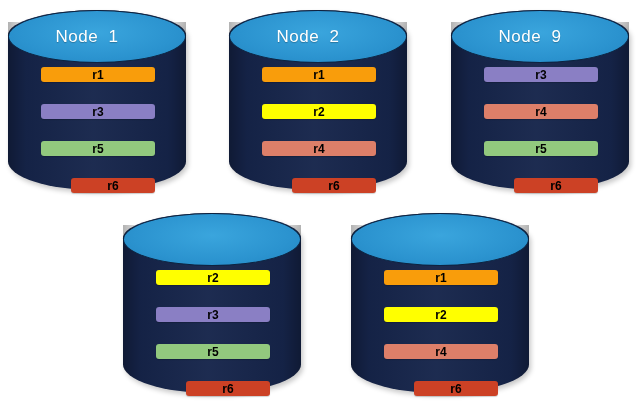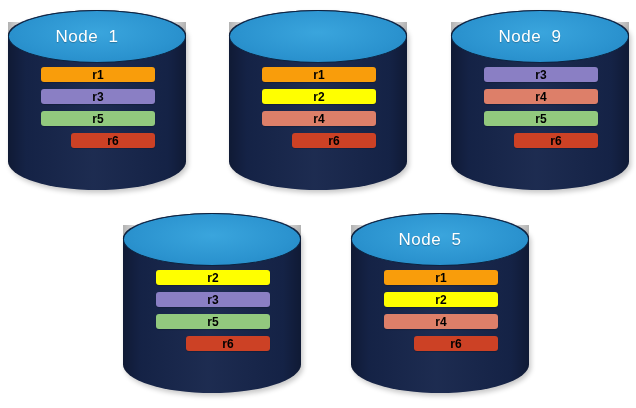--- a/index.html
+++ b/index.html
@@ -87,21 +87,21 @@
   
   .replicas {
     position: absolute;
     left: 33px;
     top: 57px;
     width: 114px;
   }
 
   .replica {
     height: 15px;
-    margin-bottom: 7px;
+    margin-bottom: 22px;
     border-radius: 3px;
     display: flex;
     align-items: center;
     justify-content: center;
     font-size: 12px;
     font-weight: bold;
     color: #000000;
     line-height: 1;
     box-shadow: 0 1px 1px rgba(0,0,0,0.18);
   }
@@ -120,20 +120,21 @@
         <div class="replica" style="background: rgb(249, 157, 11);">r1</div>
         <div class="replica" style="background: rgb(138, 127, 196);">r3</div>
         <div class="replica" style="background: rgb(146, 201, 126);">r5</div>
         <div class="replica" style="background: rgb(204, 65, 37);">r6</div>
       </div>
     </div>
     <div class="node" style="left: 229px; top: 10px;">
       <div class="cyl-body" style="background: rgb(22, 37, 75);"></div>
       <div class="cyl-shade"></div>
       <div class="cyl-top"></div>
+      <div class="node-label">Node  2</div>
       <div class="replicas">
         <div class="replica" style="background: rgb(249, 157, 11);">r1</div>
         <div class="replica" style="background: rgb(255, 255, 0);">r2</div>
         <div class="replica" style="background: rgb(221, 127, 105);">r4</div>
         <div class="replica" style="background: rgb(204, 65, 37);">r6</div>
       </div>
     </div>
     <div class="node" style="left: 451px; top: 10px;">
       <div class="cyl-body" style="background: rgb(22, 37, 75);"></div>
       <div class="cyl-shade"></div>
@@ -154,21 +155,20 @@
         <div class="replica" style="background: rgb(255, 255, 0);">r2</div>
         <div class="replica" style="background: rgb(138, 127, 196);">r3</div>
         <div class="replica" style="background: rgb(146, 201, 126);">r5</div>
         <div class="replica" style="background: rgb(204, 65, 37);">r6</div>
       </div>
     </div>
     <div class="node" style="left: 351px; top: 213px;">
       <div class="cyl-body" style="background: rgb(22, 37, 75);"></div>
       <div class="cyl-shade"></div>
       <div class="cyl-top"></div>
-      <div class="node-label">Node  5</div>
       <div class="replicas">
         <div class="replica" style="background: rgb(249, 157, 11);">r1</div>
         <div class="replica" style="background: rgb(255, 255, 0);">r2</div>
         <div class="replica" style="background: rgb(221, 127, 105);">r4</div>
         <div class="replica" style="background: rgb(204, 65, 37);">r6</div>
       </div>
     </div>
   </div>
 
 </body></html>

